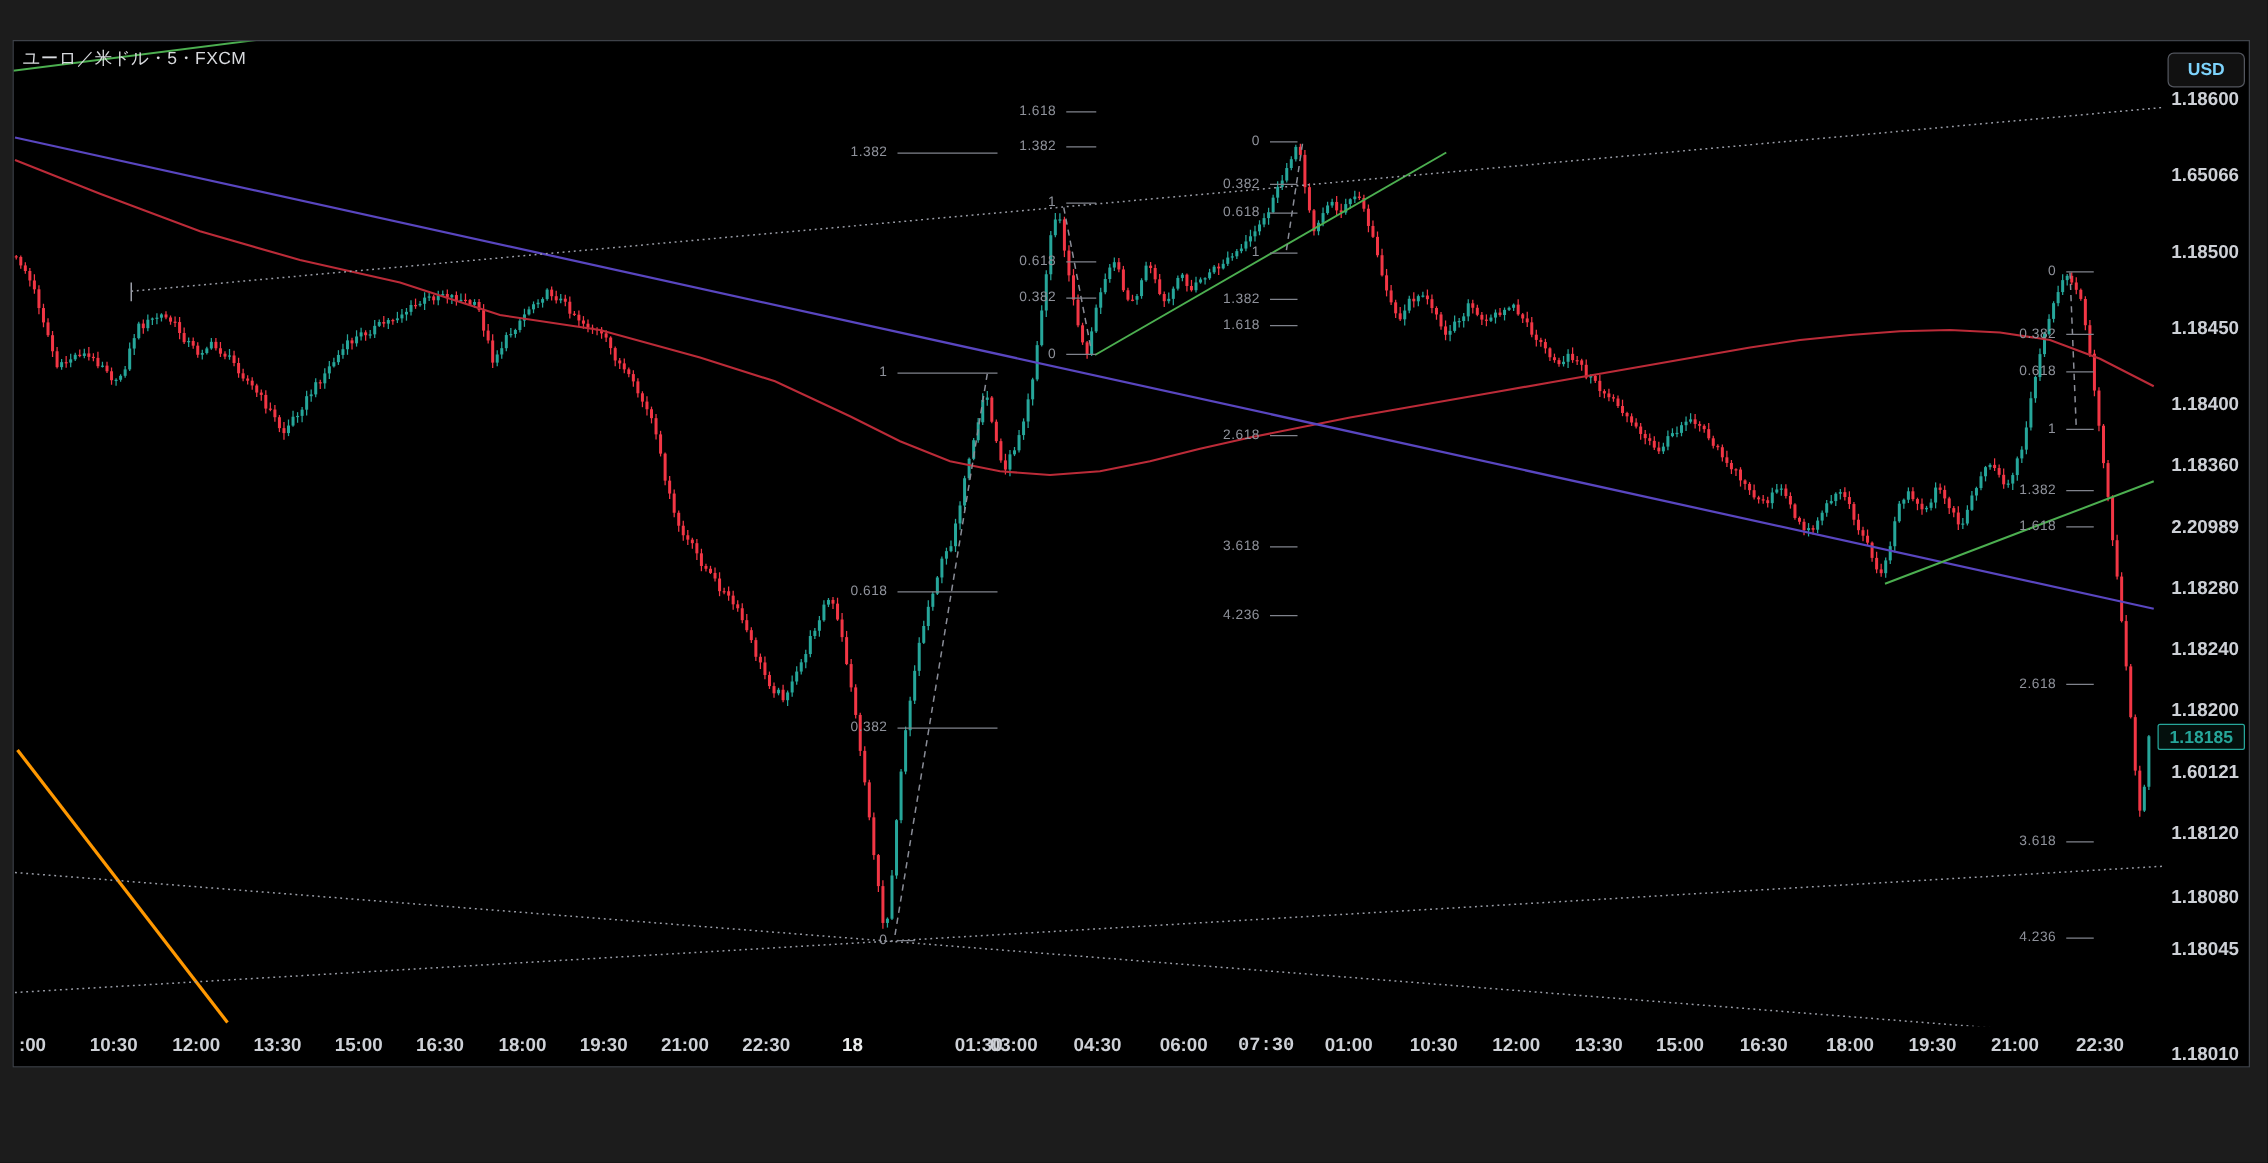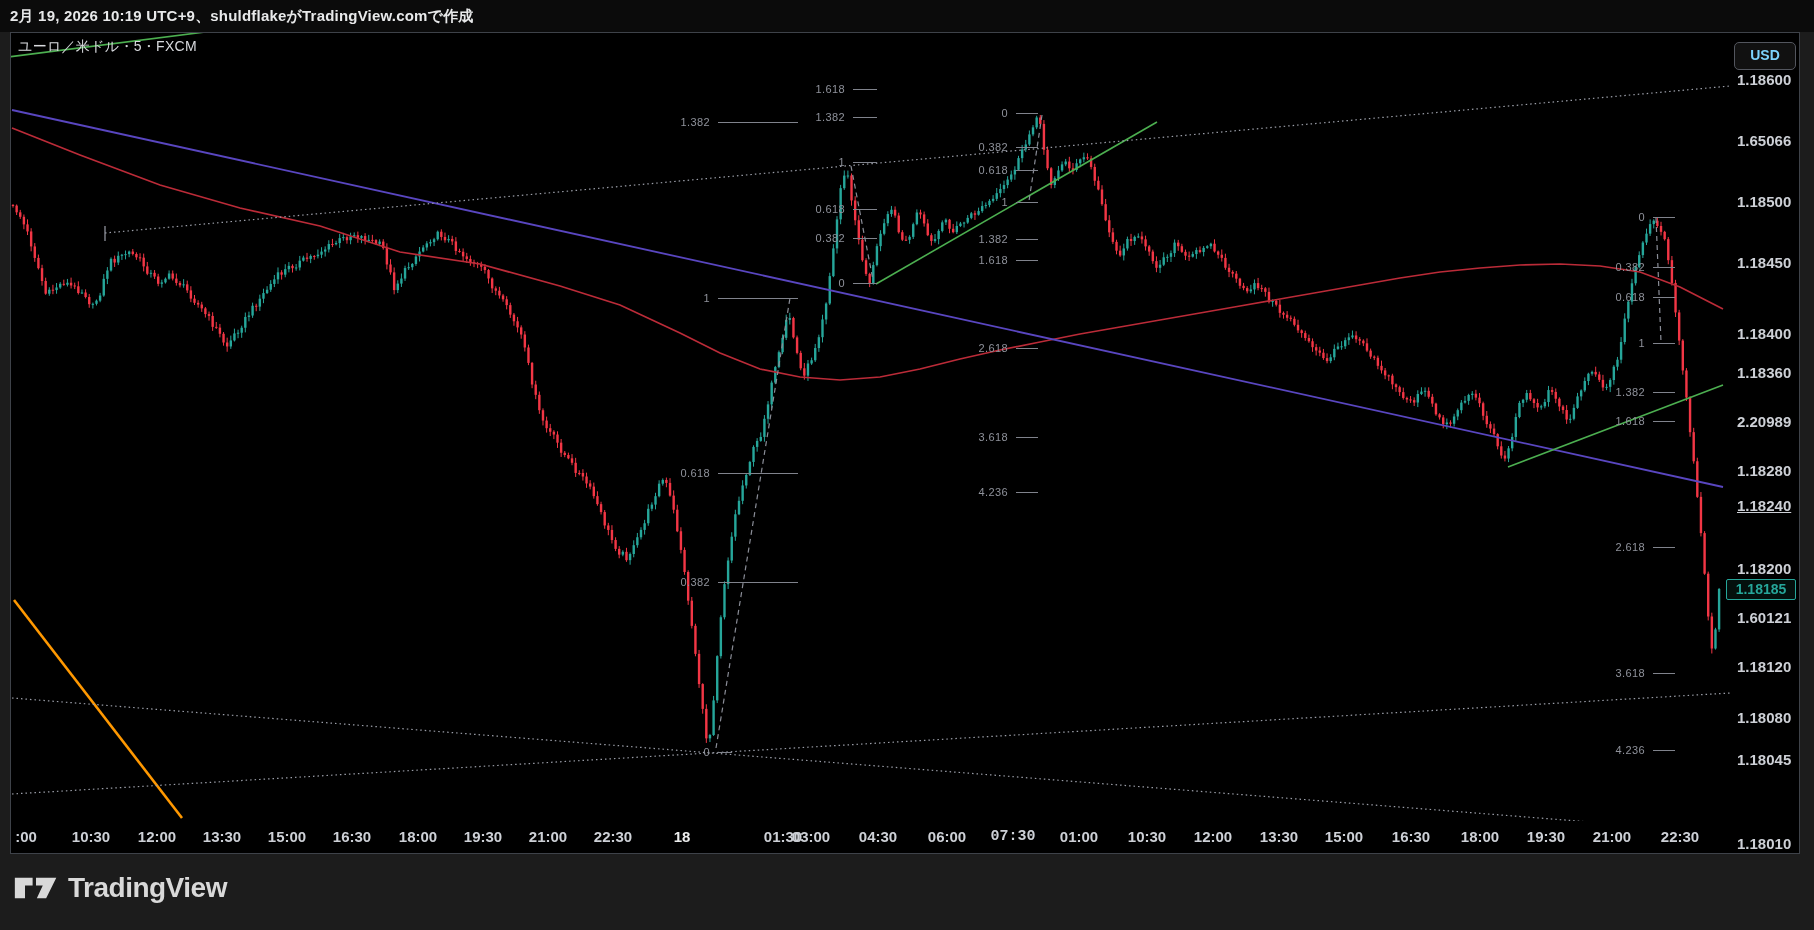--- a/index.html
+++ b/index.html
@@ -49,23 +49,20 @@
 
   
   #footer { position:absolute; left:0; top:855px; width:1814px; height:75px; background:#1c1c1c; }
   .brand { position:absolute; left:14px; top:17px; display:flex; align-items:center; gap:10px; }
   .brand-text { font-size:28px; font-weight:700; color:#d9d9d9; letter-spacing:-0.5px; }
 </style>
 </head>
 <body>
 <div id="stage">
 
-  <div id="topbar">
-    <span class="attr">2月 19, 2026 10:19 UTC+9、shuldflakeがTradingView.comで作成</span>
-  </div>
 
   <div id="frame"></div>
 
   <svg id="plot-svg" xmlns="http://www.w3.org/2000/svg">
     <defs>
       <clipPath id="plotClip">
           <rect x="11" y="33" width="1719" height="788"></rect>
         </clipPath>
     </defs>
   <g clip-path="url(#plotClip)">
@@ -1029,25 +1026,25 @@
     </svg>
 
   <div id="overlay">
     <div class="chart-title">ユーロ／米ドル・5・FXCM</div>
     <div class="currency-btn" style="pointer-events:auto">USD</div>
     <div class="price-axis" id="price-axis" style="pointer-events:auto">
         <div class="price-tick" style="top: 38px;">1.18600</div>
         <div class="price-tick" style="top: 99px;">1.65066</div>
         <div class="price-tick" style="top: 160px;">1.18500</div>
         <div class="price-tick" style="top: 221px;">1.18450</div>
-        <div class="price-tick" style="top: 292px;">1.18400</div>
+        <div class="price-tick" style="top: 282px;">1.18400</div>
         <div class="price-tick" style="top: 331px;">1.18360</div>
         <div class="price-tick" style="top: 380px;">2.20989</div>
         <div class="price-tick" style="top: 429px;">1.18280</div>
-        <div class="price-tick" style="top: 464px; text-decoration: underline;">1.18240</div>
+        <div class="price-tick" style="top: 478px;">1.18240</div>
         <div class="price-tick" style="top: 527px;">1.18200</div>
         <div class="price-tick" style="top: 576px;">1.60121</div>
         <div class="price-tick" style="top: 625px;">1.18120</div>
         <div class="price-tick" style="top: 676px;">1.18080</div>
         <div class="price-tick" style="top: 718px;">1.18045</div>
         <div class="price-tick" style="top: 802px;">1.18010</div>
       </div>
     <div class="time-axis" id="time-axis" style="pointer-events:auto">
         <div class="time-tick" style="left: 15px;">:00</div>
         <div class="time-tick" style="left: 80px;">10:30</div>
@@ -1190,23 +1187,14 @@
           <span class="fib-text">3.618</span>
           <span class="fib-tick" style="width: 22px;"></span>
         </div>
         <div class="fib-label" style="left: 1581px; top: 743px;">
           <span class="fib-text">4.236</span>
           <span class="fib-tick" style="width: 22px;"></span>
         </div>
       </div>
   </div>
 
-  <div id="footer">
-    <div class="brand" style="pointer-events:auto">
-      <svg width="44" height="26" viewBox="0 0 52 26">
-        <path d="M1 1 H22 V10 H13 V25 H1 Z" fill="#d9d9d9"></path>
-        <path d="M26 1 H50 L38 25 H27 L34 10 H26 Z" fill="#d9d9d9"></path>
-      </svg>
-      <span class="brand-text">TradingView</span>
-    </div>
-  </div>
 
 </div>
 
 </body></html>

